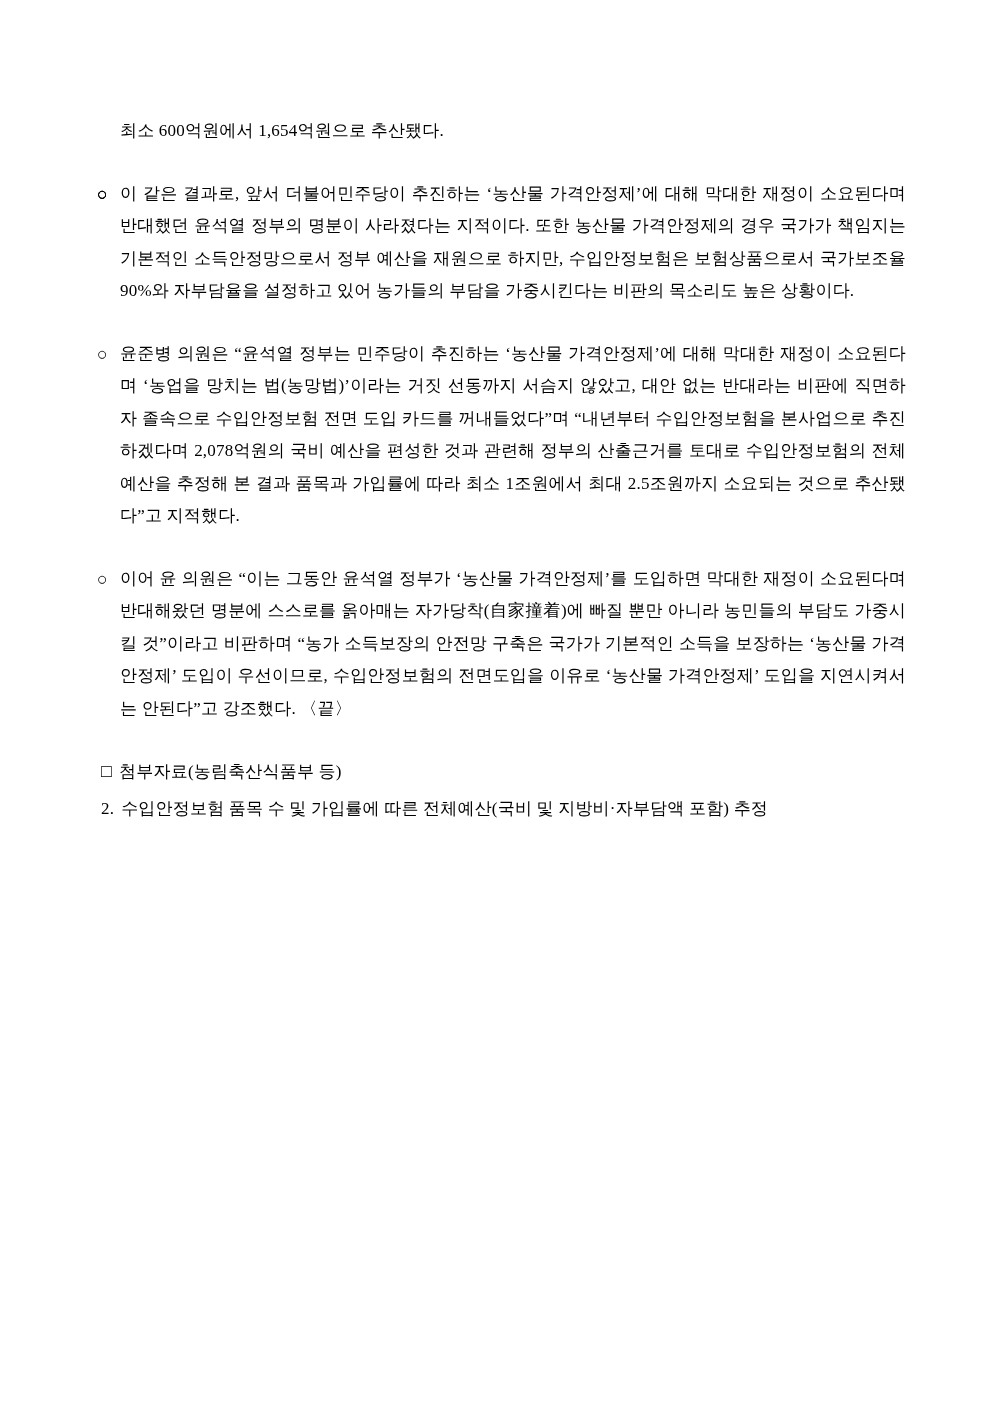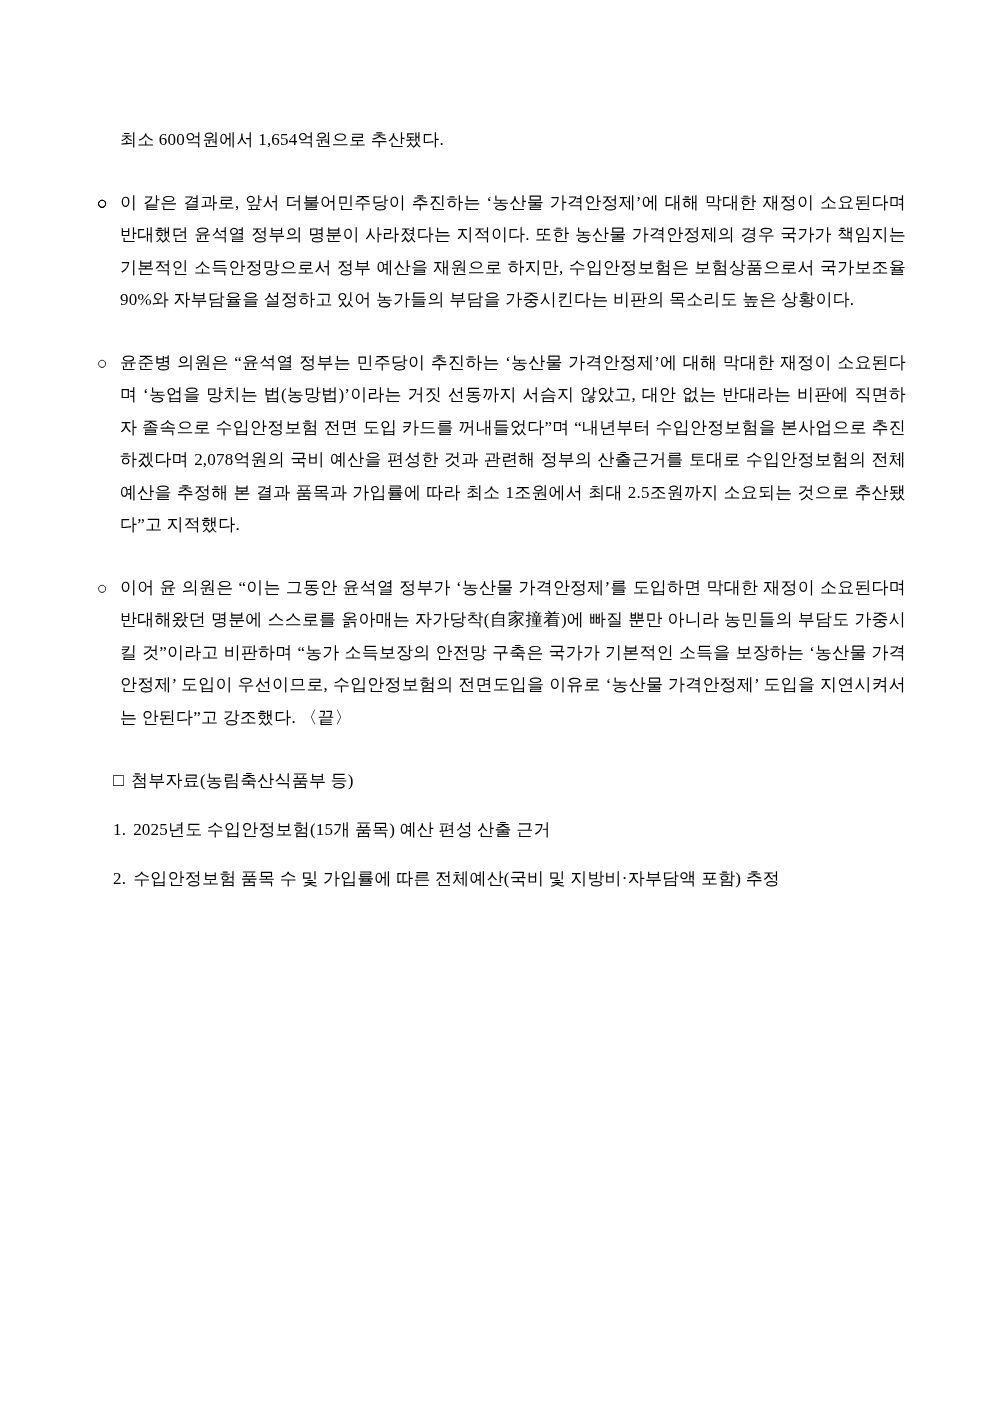--- a/index.html
+++ b/index.html
@@ -23,39 +23,39 @@
   }
   .para {
     margin: 30px 0 0 0;
     font-size: 17px;
     line-height: 32.5px;
     text-align: justify;
     word-break: break-all;
     letter-spacing: 0.2px;
   }
   .continuation {
-    margin-top: 13px;
+    margin-top: 4px;
     margin-left: 23px;
   }
   .bulleted {
     position: relative;
     padding-left: 23px;
   }
   .bullet {
     position: absolute;
     left: 0;
     top: 0;
     font-size: 18px;
     line-height: 32.5px;
   }
   .attach {
     margin-top: 30px;
   }
   .attach-line {
-    margin: 16px;
+    margin: 4px;
     font-size: 17px;
     line-height: 33px;
     text-align: left;
     word-break: break-all;
     letter-spacing: 0.2px;
   }
   .square-bullet {
     margin-right: 7px;
     font-size: 18px;
   }
@@ -85,17 +85,16 @@
   <div class="para bulleted">
     <span class="bullet">○</span><span class="ptext">윤준병 의원은 “윤석열 정부는 민주당이 추진하는 ‘농산물 가격안정제’에 대해 막대한 재정이 소요된다며 ‘농업을 망치는 법(농망법)’이라는 거짓 선동까지 서슴지 않았고, 대안 없는 반대라는 비판에 직면하자 졸속으로 수입안정보험 전면 도입 카드를 꺼내들었다”며 “내년부터 수입안정보험을 본사업으로 추진하겠다며 2,078억원의 국비 예산을 편성한 것과 관련해 정부의 산출근거를 토대로 수입안정보험의 전체 예산을 추정해 본 결과 품목과 가입률에 따라 최소 1조원에서 최대 2.5조원까지 소요되는 것으로 추산됐다”고 지적했다.</span>
   </div>
 
   <div class="para bulleted">
     <span class="bullet">○</span><span class="ptext">이어 윤 의원은 “이는 그동안 윤석열 정부가 ‘농산물 가격안정제’를 도입하면 막대한 재정이 소요된다며 반대해왔던 명분에 스스로를 옭아매는 자가당착(自家撞着)에 빠질 뿐만 아니라 농민들의 부담도 가중시킬 것”이라고 비판하며 “농가 소득보장의 안전망 구축은 국가가 기본적인 소득을 보장하는 ‘농산물 가격안정제’ 도입이 우선이므로, 수입안정보험의 전면도입을 이유로 ‘농산물 가격안정제’ 도입을 지연시켜서는 안된다”고 강조했다. 〈끝〉</span>
   </div>
 
   <div class="attach">
     <p class="attach-line"><span class="square-bullet">□</span><span>첨부자료(농림축산식품부 등)</span></p>
-    <p class="attach-line"><span class="item-no">1.</span><span>2025년도 수입안정보험(15개 품목) 예산 편성 산출 근거</span></p>
     <p class="attach-line"><span class="item-no">2.</span><span>수입안정보험 품목 수 및 가입률에 따른 전체예산(국비 및 지방비·자부담액 포함) 추정</span></p>
   </div>
 
 </div>
 
 </body></html>

